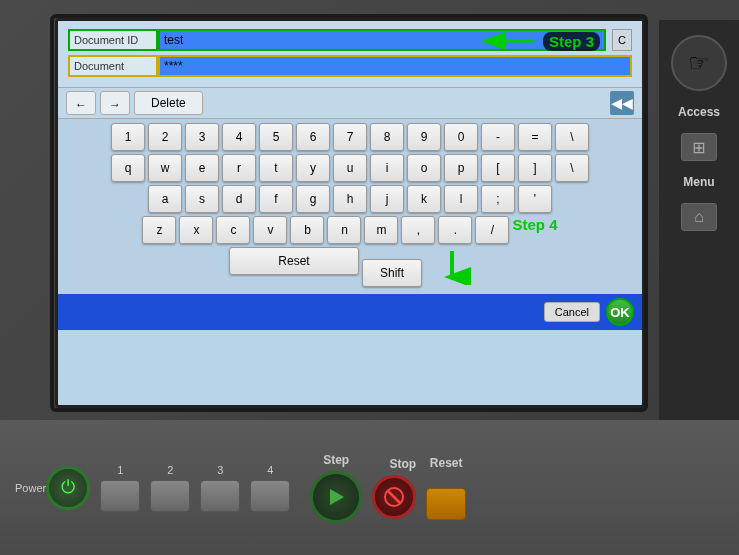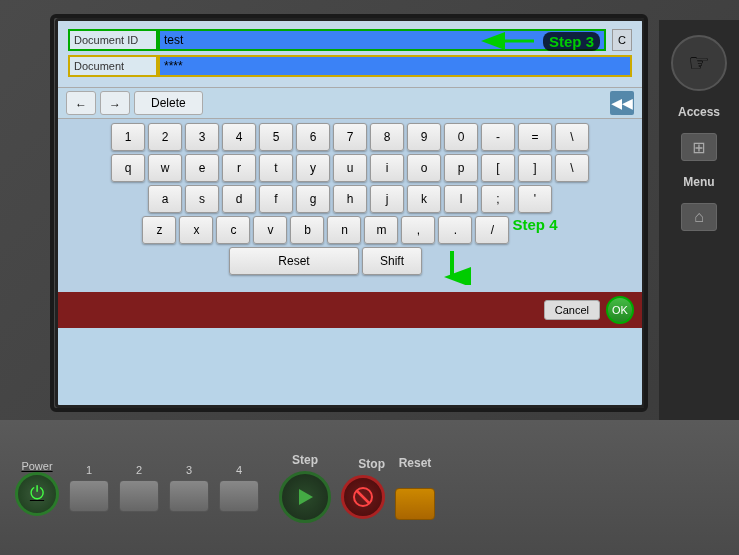--- a/index.html
+++ b/index.html
@@ -153,49 +153,50 @@
       cursor: pointer;
       box-shadow: 0 1px 2px rgba(0,0,0,0.3);
     }
 
     .key-space {
       min-width: 130px;
     }
 
     .key-shift {
       min-width: 60px;
+      margin-top: 12px;
     }
 
     
     .action-row {
       display: flex;
       justify-content: flex-end;
       align-items: center;
       padding: 4px 8px;
-      background: #7f1d1d;
+      background: #1d4ed8;
       gap: 6px;
     }
 
     .cancel-btn {
       background: #ddd;
       border: 1px solid #aaa;
       border-radius: 3px;
       padding: 3px 10px;
       font-size: 11px;
       cursor: pointer;
     }
 
     .ok-btn {
       background: linear-gradient(180deg, #44bb44, #228822);
       border: 2px solid #00aa00;
       border-radius: 50%;
       width: 28px;
       height: 28px;
-      font-size: 11px;
-      font-weight: normal;
+      font-size: 13px;
+      font-weight: bold;
       color: white;
       display: flex;
       align-items: center;
       justify-content: center;
       cursor: pointer;
     }
 
     
     .bottom-panel {
       position: absolute;
@@ -205,24 +206,23 @@
       height: 135px;
       background: linear-gradient(180deg, #5a5a5a, #4a4a4a);
       display: flex;
       align-items: center;
       padding: 10px 15px;
       gap: 10px;
     }
 
     .power-section {
       display: flex;
-      flex-direction: column;
+      flex-direction: row;
       align-items: center;
       gap: 0;
-      text-decoration: underline;
     }
 
     .power-btn {
       width: 44px;
       height: 44px;
       background: radial-gradient(circle, #3a5a3a, #1a3a1a);
       border: 3px solid #2a7a2a;
       border-radius: 50%;
       display: flex;
       align-items: center;

